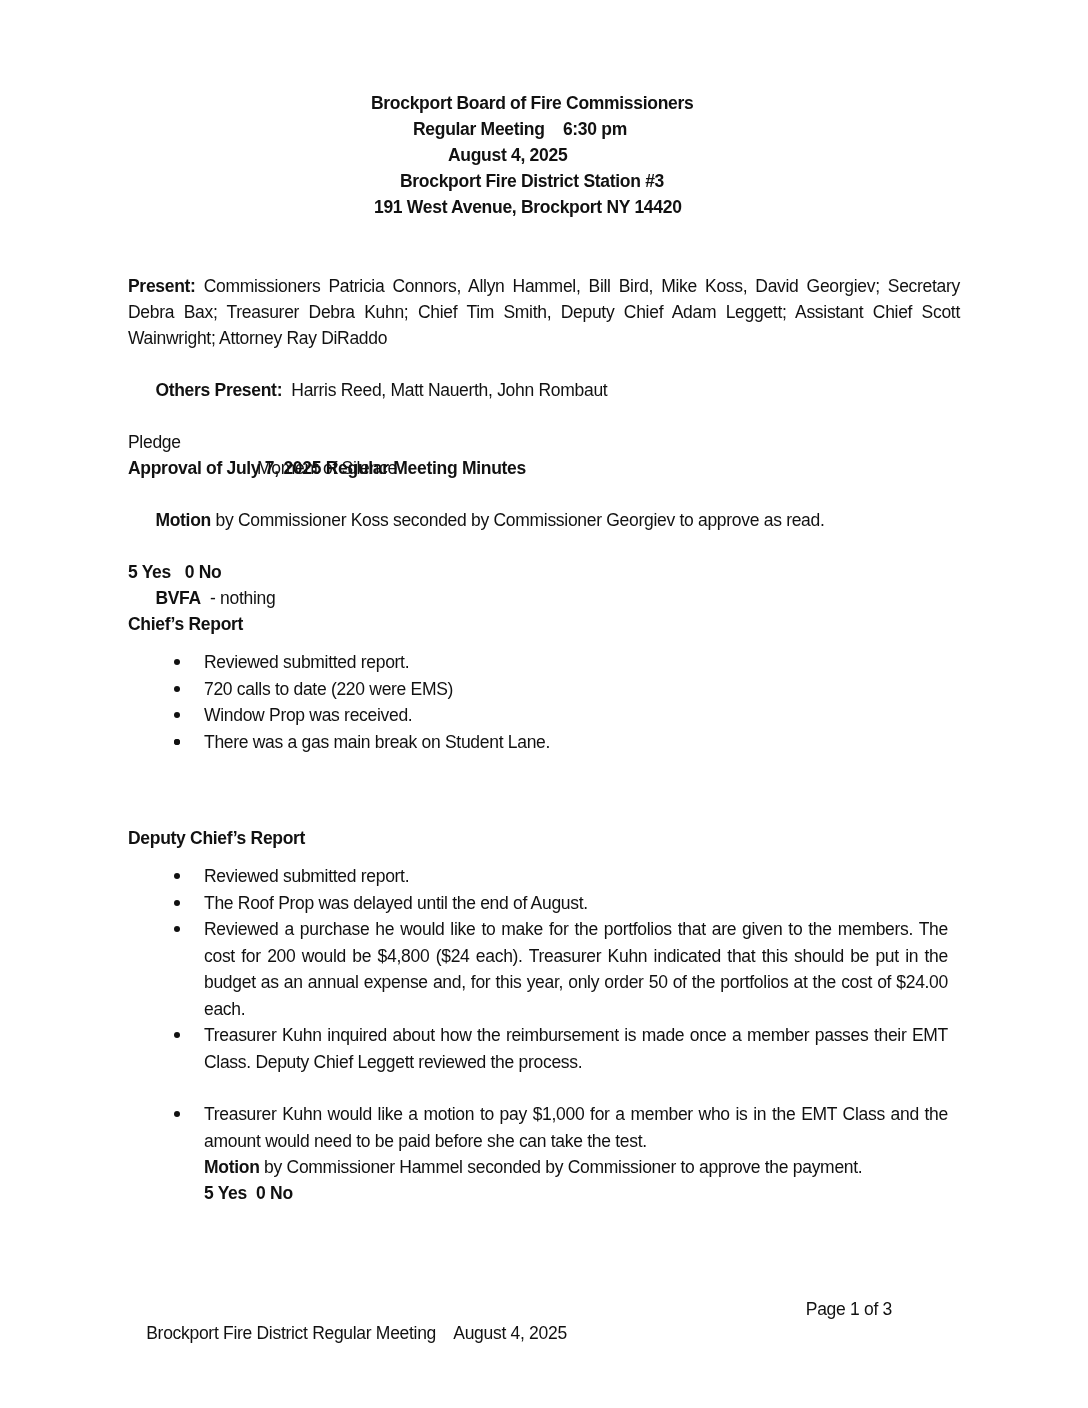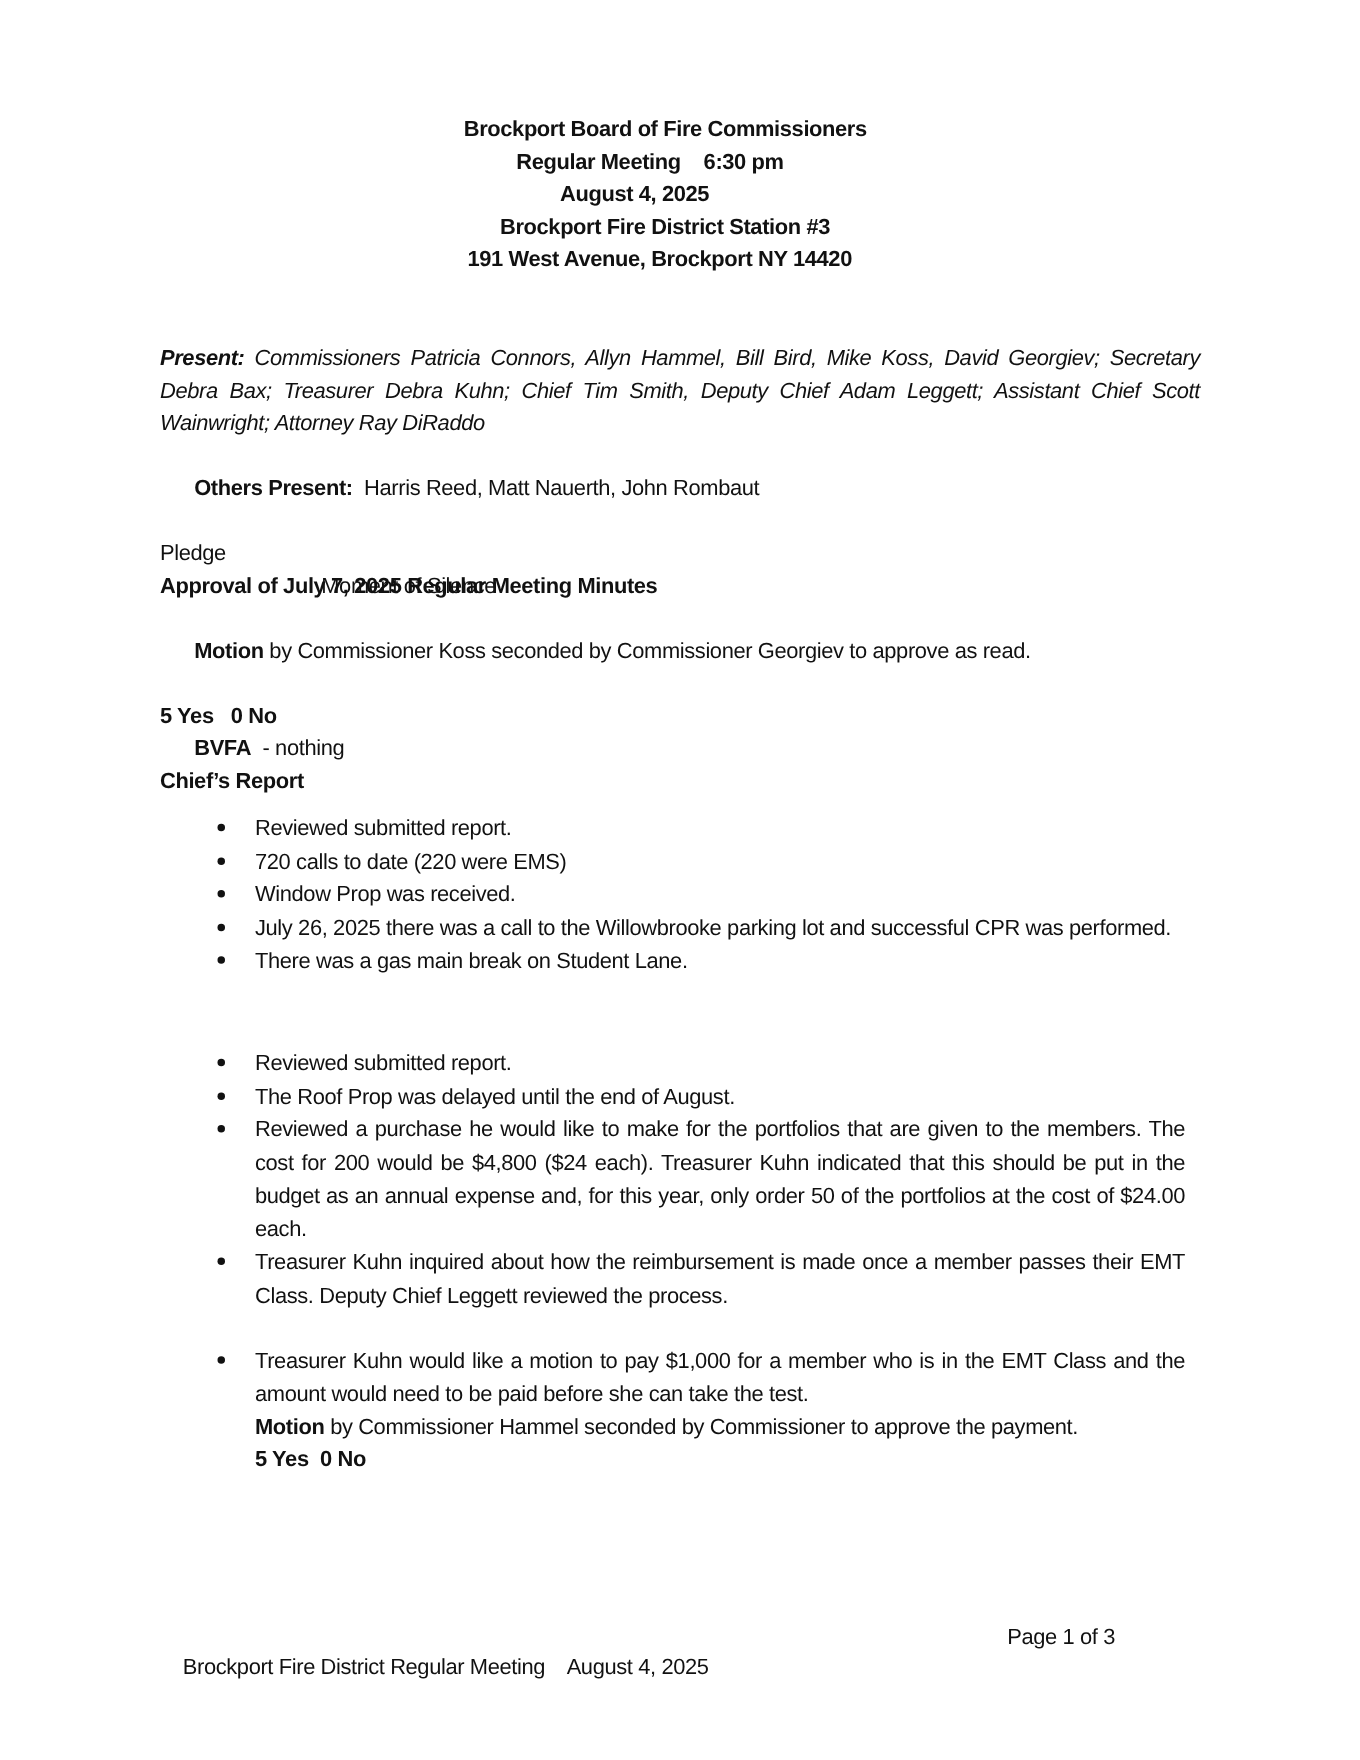--- a/index.html
+++ b/index.html
@@ -34,21 +34,20 @@
       line-height: 26px;
     }
     .body-block {
       position: absolute;
       left: 128px;
       width: 832px;
     }
     .para {
       line-height: 26px;
       text-align: justify;
-      font-style: italic;
     }
     .line {
       line-height: 26px;
       white-space: pre;
     }
     b, .bold { font-weight: bold; }
     .section-head {
       font-weight: bold;
       line-height: 26px;
     }
@@ -127,26 +126,27 @@
       <span class="bold">BVFA</span><span>  - nothing</span>
     </div>
   </div>
 
   <div class="body-block" style="top:611px;">
     <div class="section-head">Chief’s Report</div>
     <ul class="bullets">
       <li><span class="bullet-dot"></span><span>Reviewed submitted report.</span></li>
       <li><span class="bullet-dot"></span><span>720 calls to date (220 were EMS)</span></li>
       <li><span class="bullet-dot"></span><span>Window Prop was received.</span></li>
-      <li><span class="bullet-dot"></span><span>July 26, 2025 there was a call to the Willowbrooke parking lot and successful CPR was performed.</span></li>
+      <li><span class="bullet-dot"></span></li>
       <li><span class="bullet-dot"></span><span>There was a gas main break on Student Lane.</span></li>
     </ul>
   </div>
 
   <div class="body-block" style="top:825px;">
+    <div class="section-head">Deputy Chief’s Report</div>
     <ul class="bullets">
       <li><span class="bullet-dot"></span><span>Reviewed submitted report.</span></li>
       <li><span class="bullet-dot"></span><span>The Roof Prop was delayed until the end of August.</span></li>
       <li><span class="bullet-dot"></span><span>Reviewed a purchase he would like to make for the portfolios that are given to the members.  The cost for 200 would be $4,800 ($24 each).  Treasurer Kuhn indicated that this should be put in the budget as an annual expense and, for this year, only order 50 of the portfolios at the cost of $24.00 each.</span></li>
       <li><span class="bullet-dot"></span><span>Treasurer Kuhn inquired about how the reimbursement is made once a member passes their EMT Class.  Deputy Chief Leggett reviewed the process.</span></li>
       <li style="margin-top:26px;"><span class="bullet-dot"></span><span>Treasurer Kuhn would like a motion to pay $1,000 for a member who is in the EMT Class and the amount would need to be paid before she can take the test.</span>
         <div class="line"><span class="bold">Motion</span><span> by Commissioner Hammel seconded by Commissioner to approve the payment.</span></div>
         <div class="line bold">5 Yes  0 No</div>
       </li>
     </ul>

